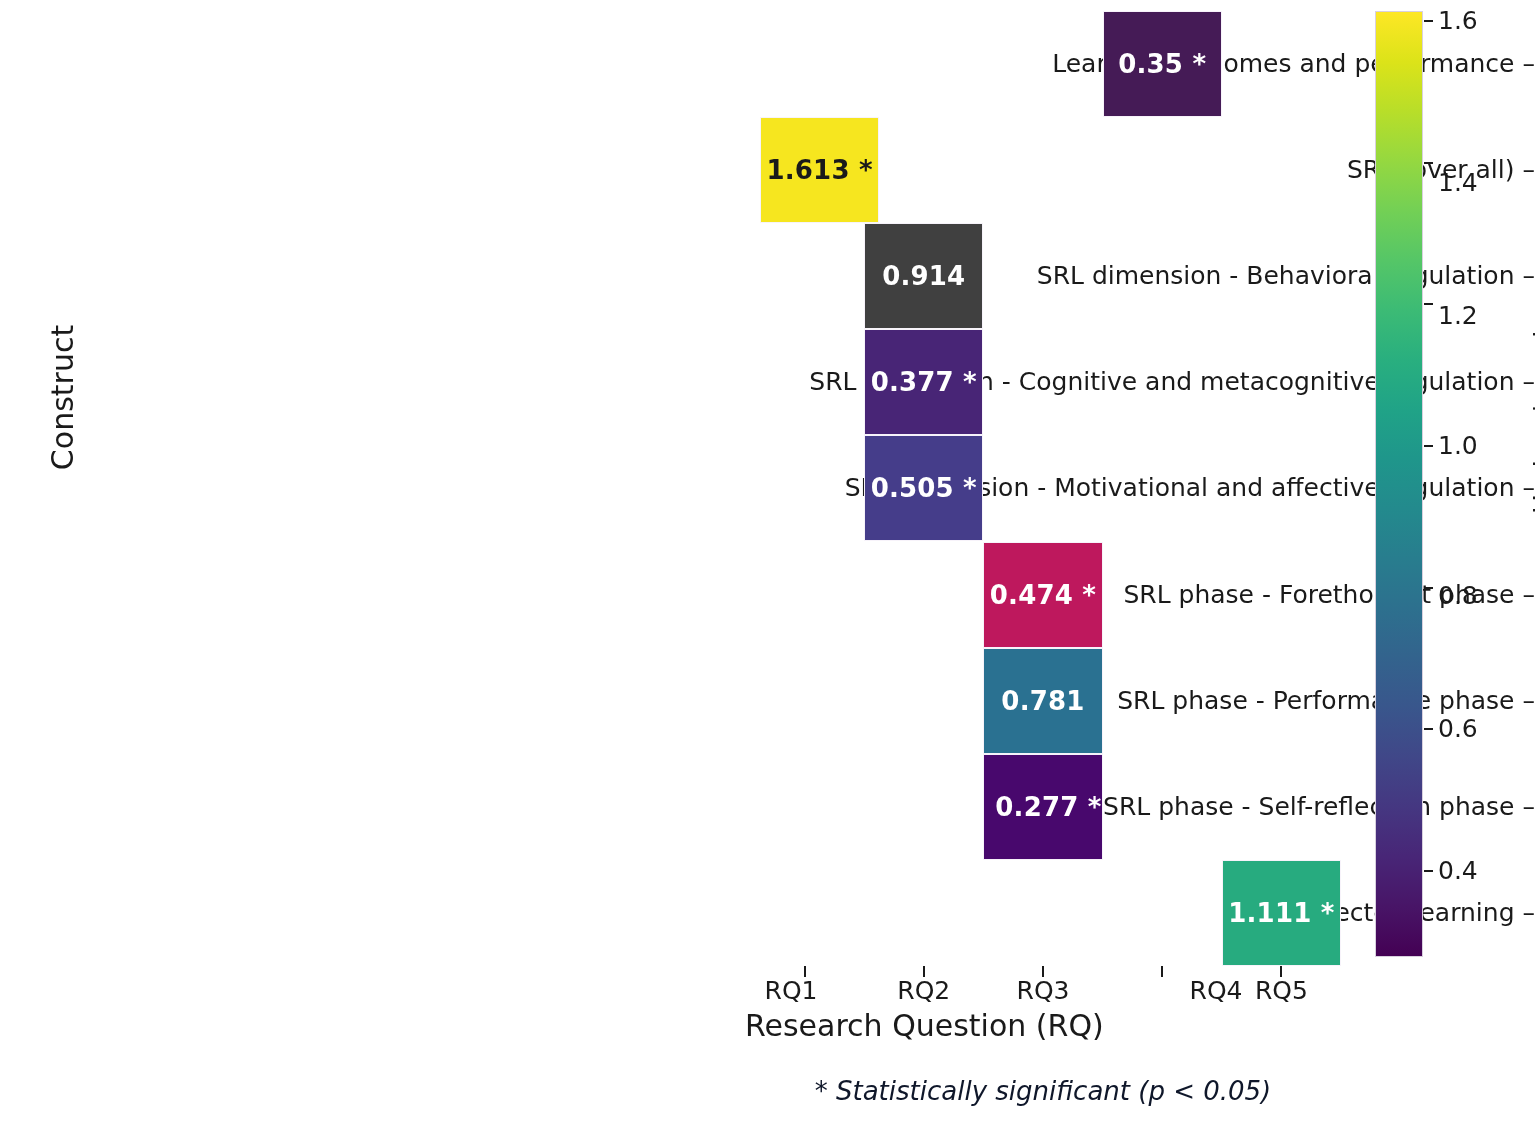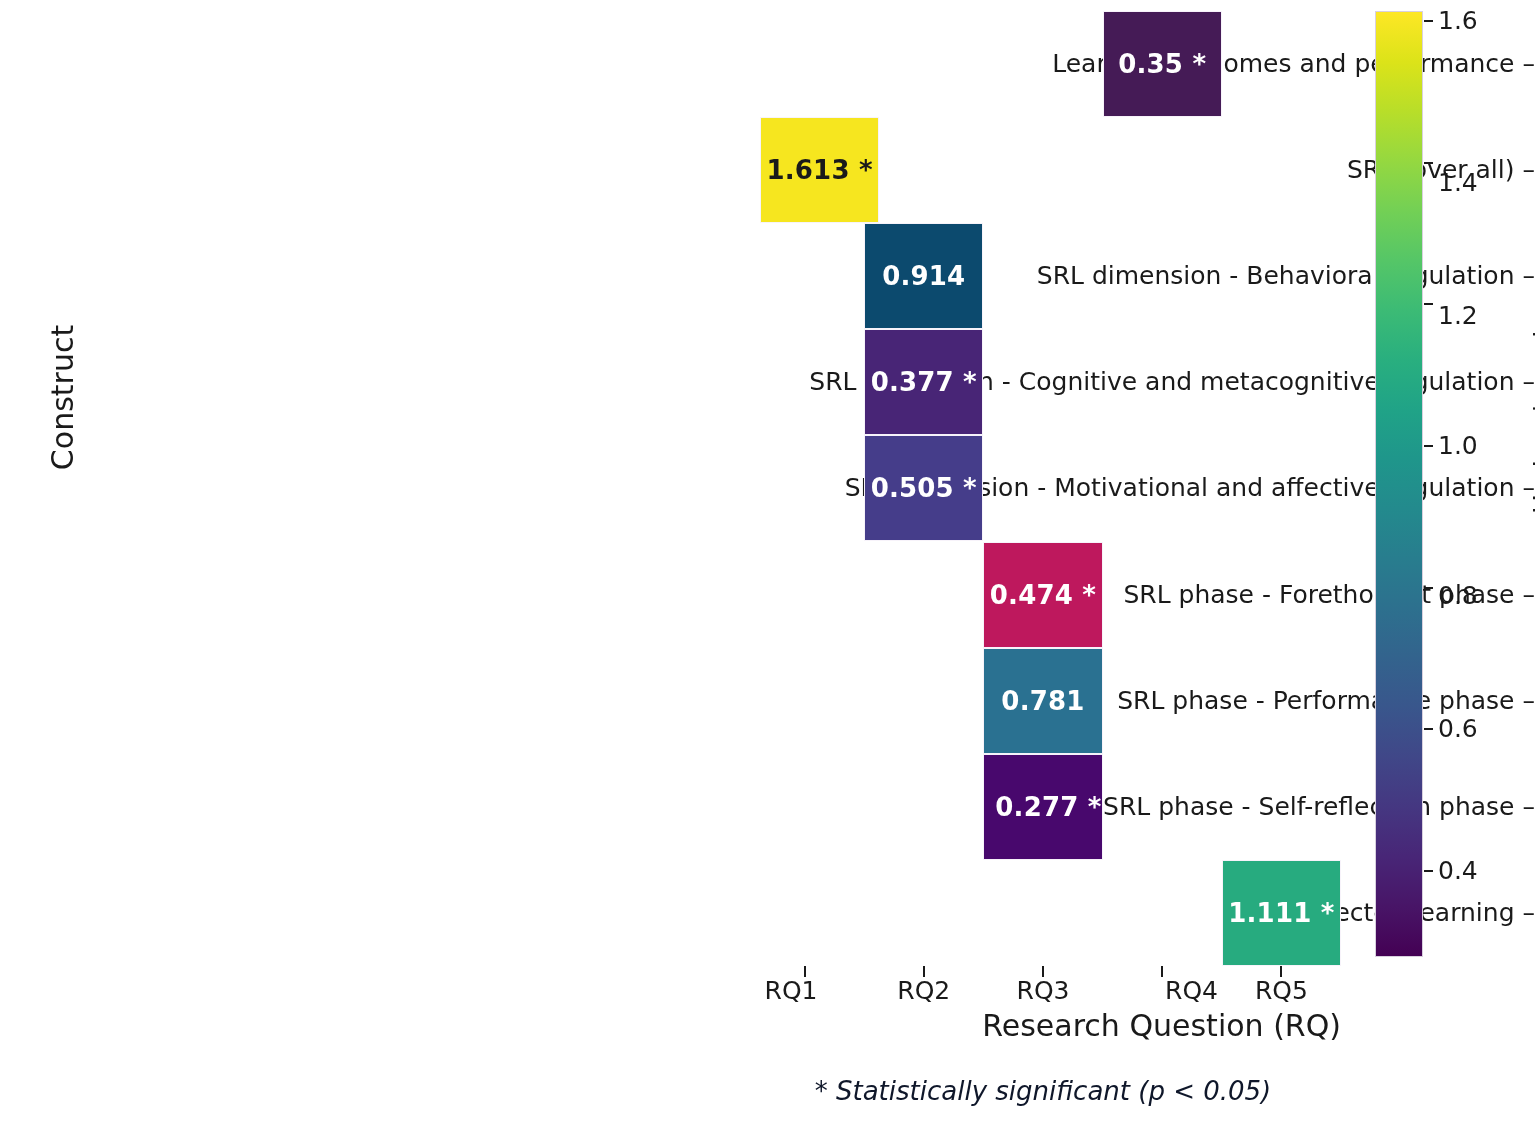--- a/index.html
+++ b/index.html
@@ -82,21 +82,21 @@
     width: 120px;
     text-align: center;
     font-size: 25px;
     color: #1a1a1a;
   }
   #xlabel {
     position: absolute;
     top: 1008px;
     left: 745px;
     width: 596px;
-    text-align: right;
+    text-align: left;
     font-size: 30px;
     color: #1a1a1a;
   }
 
   
   #footnote {
     position: absolute;
     top: 1076px;
     left: 745px;
     width: 596px;
@@ -168,21 +168,21 @@
       <div class="ytick" style="top: 899.85px; width: 741px;"><span>Self-directed learning</span><span class="dash">–</span></div>
     </div>
 
   <div id="plot">
       <div class="cell" style="left: 357.6px; top: 0px; width: 119.2px; height: 106.1px; background: rgb(69, 27, 86); color: rgb(255, 255, 255);">
         <span>0.35 *</span>
       </div>
       <div class="cell" style="left: 15px; top: 106.1px; width: 119.2px; height: 106.1px; background: rgb(246, 230, 31); color: rgb(26, 26, 26);">
         <span>1.613 *</span>
       </div>
-      <div class="cell" style="left: 119.2px; top: 212.2px; width: 119.2px; height: 106.1px; background: #0c4a6e; color: rgb(255, 255, 255);">
+      <div class="cell" style="left: 119.2px; top: 212.2px; width: 119.2px; height: 106.1px; background: #404040; color: rgb(255, 255, 255);">
         <span>0.914</span>
       </div>
       <div class="cell" style="left: 119.2px; top: 318.3px; width: 119.2px; height: 106.1px; background: rgb(72, 37, 118); color: rgb(255, 255, 255);">
         <span>0.377 *</span>
       </div>
       <div class="cell" style="left: 119.2px; top: 424.4px; width: 119.2px; height: 106.1px; background: rgb(69, 61, 138); color: rgb(255, 255, 255);">
         <span>0.505 *</span>
       </div>
       <div class="cell" style="left: 238.4px; top: 530.5px; width: 119.2px; height: 106.1px; background: #be185d; color: rgb(255, 255, 255);">
         <span>0.474 *</span>
@@ -199,21 +199,21 @@
     </div>
 
   <div id="xticks">
       <div class="xtickmark" style="left: 803.6px;"></div>
       <div class="xtick" style="left: 731px;">RQ1</div>
       <div class="xtickmark" style="left: 922.8px;"></div>
       <div class="xtick" style="left: 863.8px;">RQ2</div>
       <div class="xtickmark" style="left: 1042px;"></div>
       <div class="xtick" style="left: 983px;">RQ3</div>
       <div class="xtickmark" style="left: 1161.2px;"></div>
-      <div class="xtick" style="left: 1098px; text-align: right;">RQ4</div>
+      <div class="xtick" style="left: 1156px;">RQ4</div>
       <div class="xtickmark" style="left: 1280.4px;"></div>
       <div class="xtick" style="left: 1221.4px;">RQ5</div>
     </div>
 
   <div id="xlabel">Research Question (RQ)</div>
 
   <div id="footnote">* Statistically significant (p &lt; 0.05)</div>
 
   <div id="cbar-wrap">
     <div id="cbar" style="background: linear-gradient(rgb(253, 231, 37) 0%, rgb(220, 227, 25) 5.26%, rgb(184, 222, 41) 10.53%, rgb(149, 216, 64) 15.79%, rgb(115, 208, 85) 21.05%, rgb(85, 198, 103) 26.32%, rgb(60, 187, 117) 31.58%, rgb(41, 175, 127) 36.84%, rgb(32, 163, 135) 42.11%, rgb(31, 150, 139) 47.37%, rgb(35, 138, 141) 52.63%, rgb(40, 125, 142) 57.89%, rgb(45, 112, 142) 63.16%, rgb(51, 99, 141) 68.42%, rgb(57, 86, 140) 73.68%, rgb(64, 71, 136) 78.95%, rgb(69, 55, 129) 84.21%, rgb(72, 38, 119) 89.47%, rgb(72, 21, 103) 94.74%, rgb(68, 1, 84) 100%);"></div>

